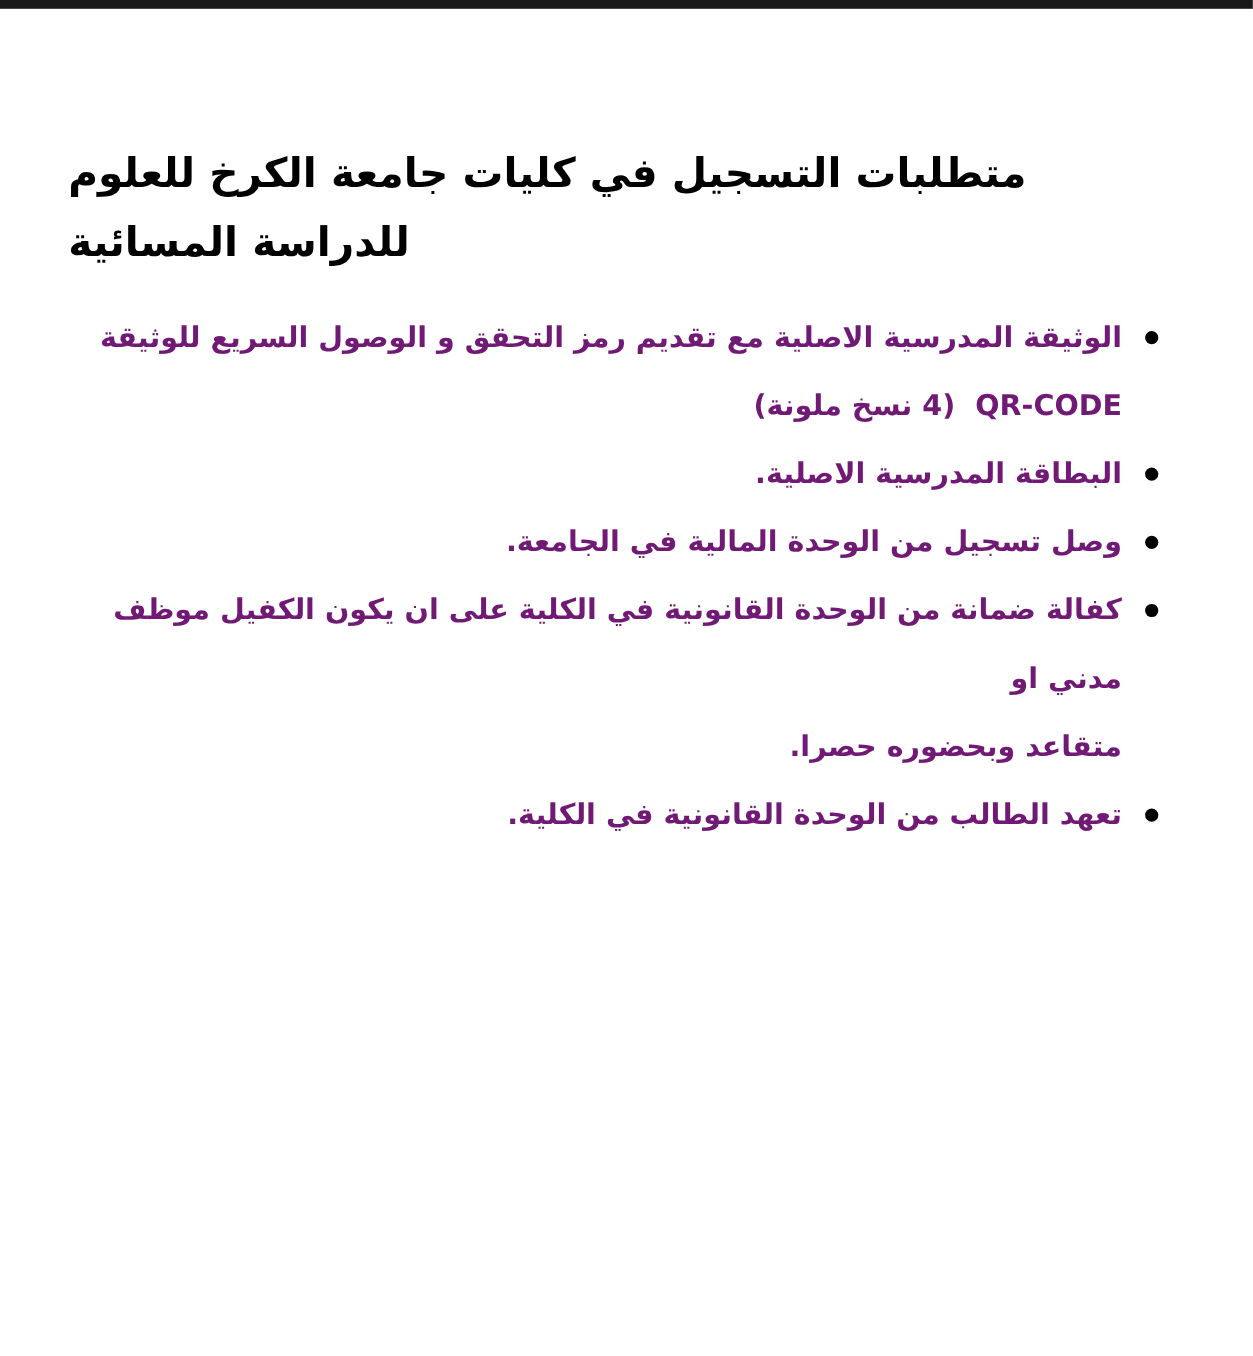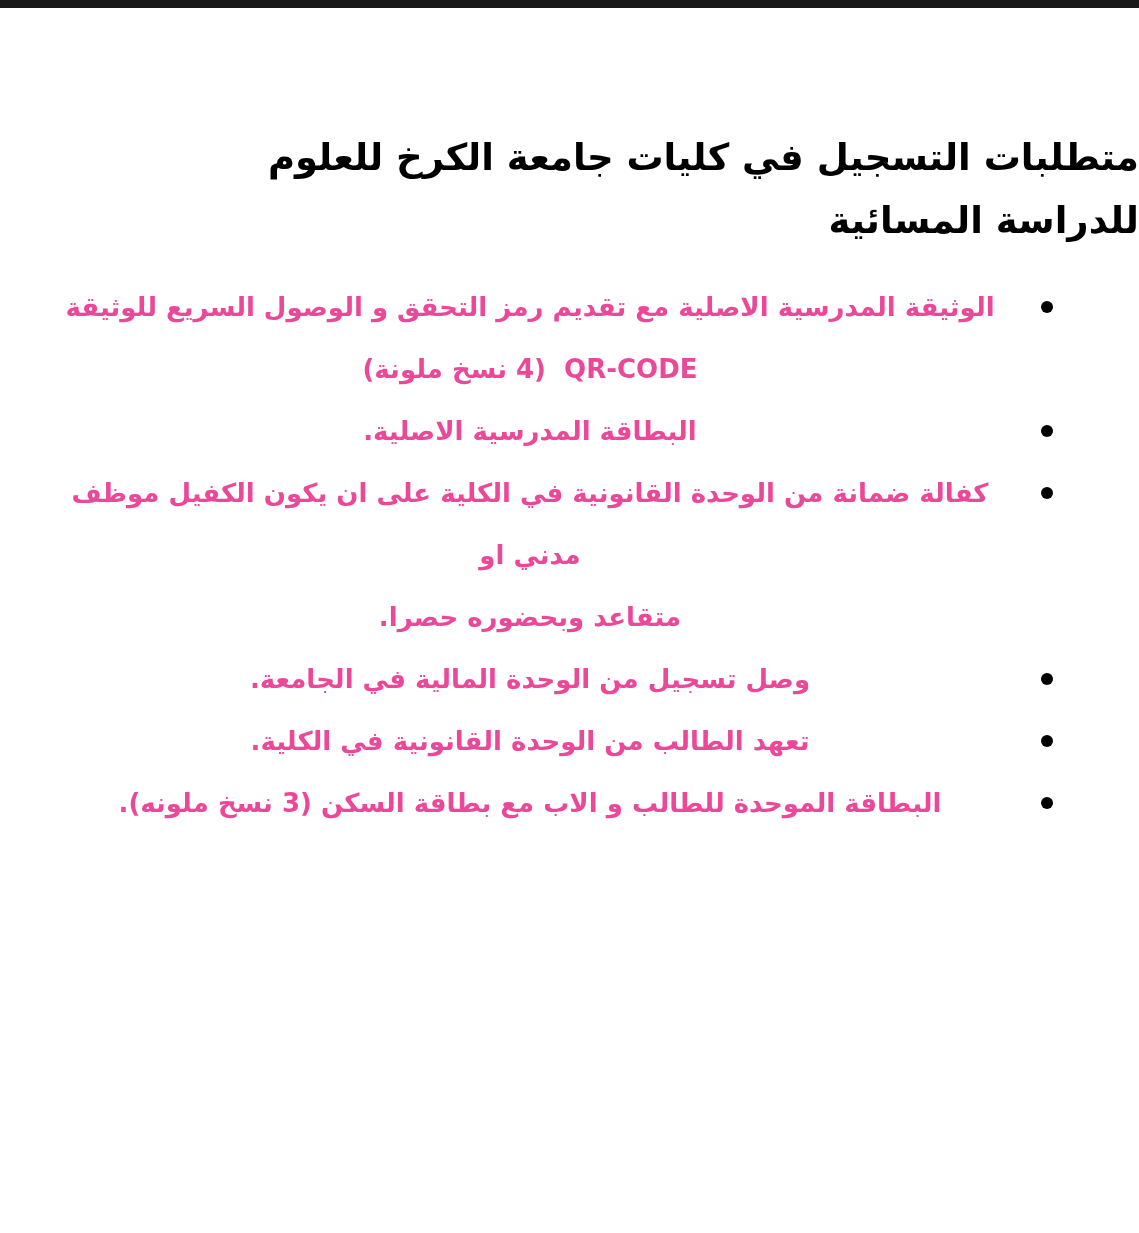--- a/index.html
+++ b/index.html
@@ -20,37 +20,37 @@
     height: 8px;
     background: #191919;
   }
   .doc {
     position: relative;
     width: 100%;
   }
   .title {
     margin: 118px 0 24px 0;
     padding-left: 62px;
-    text-align: right;
+    text-align: left;
     font-size: 37px;
     font-weight: 700;
     line-height: 63px;
     color: #000000;
   }
   .list {
     margin: 0 86px 0 40px;
   }
   .item {
     position: relative;
     padding-right: 33px;
     font-size: 26px;
     font-weight: 700;
     line-height: 62px;
-    text-align: center;
-    color: #ec4899;
+    text-align: right;
+    color: #701a75;
   }
   .dot {
     position: absolute;
     right: 0;
     top: 25px;
     width: 12px;
     height: 12px;
     border-radius: 50%;
     background: #000000;
   }
@@ -81,35 +81,31 @@
 
 
     <div class="item">
       <span class="dot"></span>
       <span class="item-text">البطاقة المدرسية الاصلية.</span>
     </div>
 
 
     <div class="item">
       <span class="dot"></span>
-      <span class="item-text">كفالة ضمانة من الوحدة القانونية في الكلية على ان يكون الكفيل موظف مدني او
-متقاعد وبحضوره حصرا.</span>
+      <span class="item-text">وصل تسجيل من الوحدة المالية في الجامعة.</span>
     </div>
 
     <div class="item">
       <span class="dot"></span>
-      <span class="item-text">وصل تسجيل من الوحدة المالية في الجامعة.</span>
+      <span class="item-text">كفالة ضمانة من الوحدة القانونية في الكلية على ان يكون الكفيل موظف مدني او
+متقاعد وبحضوره حصرا.</span>
     </div>
 
     <div class="item">
       <span class="dot"></span>
       <span class="item-text">تعهد الطالب من الوحدة القانونية في الكلية.</span>
     </div>
 
 
-    <div class="item">
-      <span class="dot"></span>
-      <span class="item-text">البطاقة الموحدة للطالب و الاب مع بطاقة السكن (3 نسخ ملونه).</span>
-    </div>
 
 
   </div>
 </main>
 
 </body></html>

